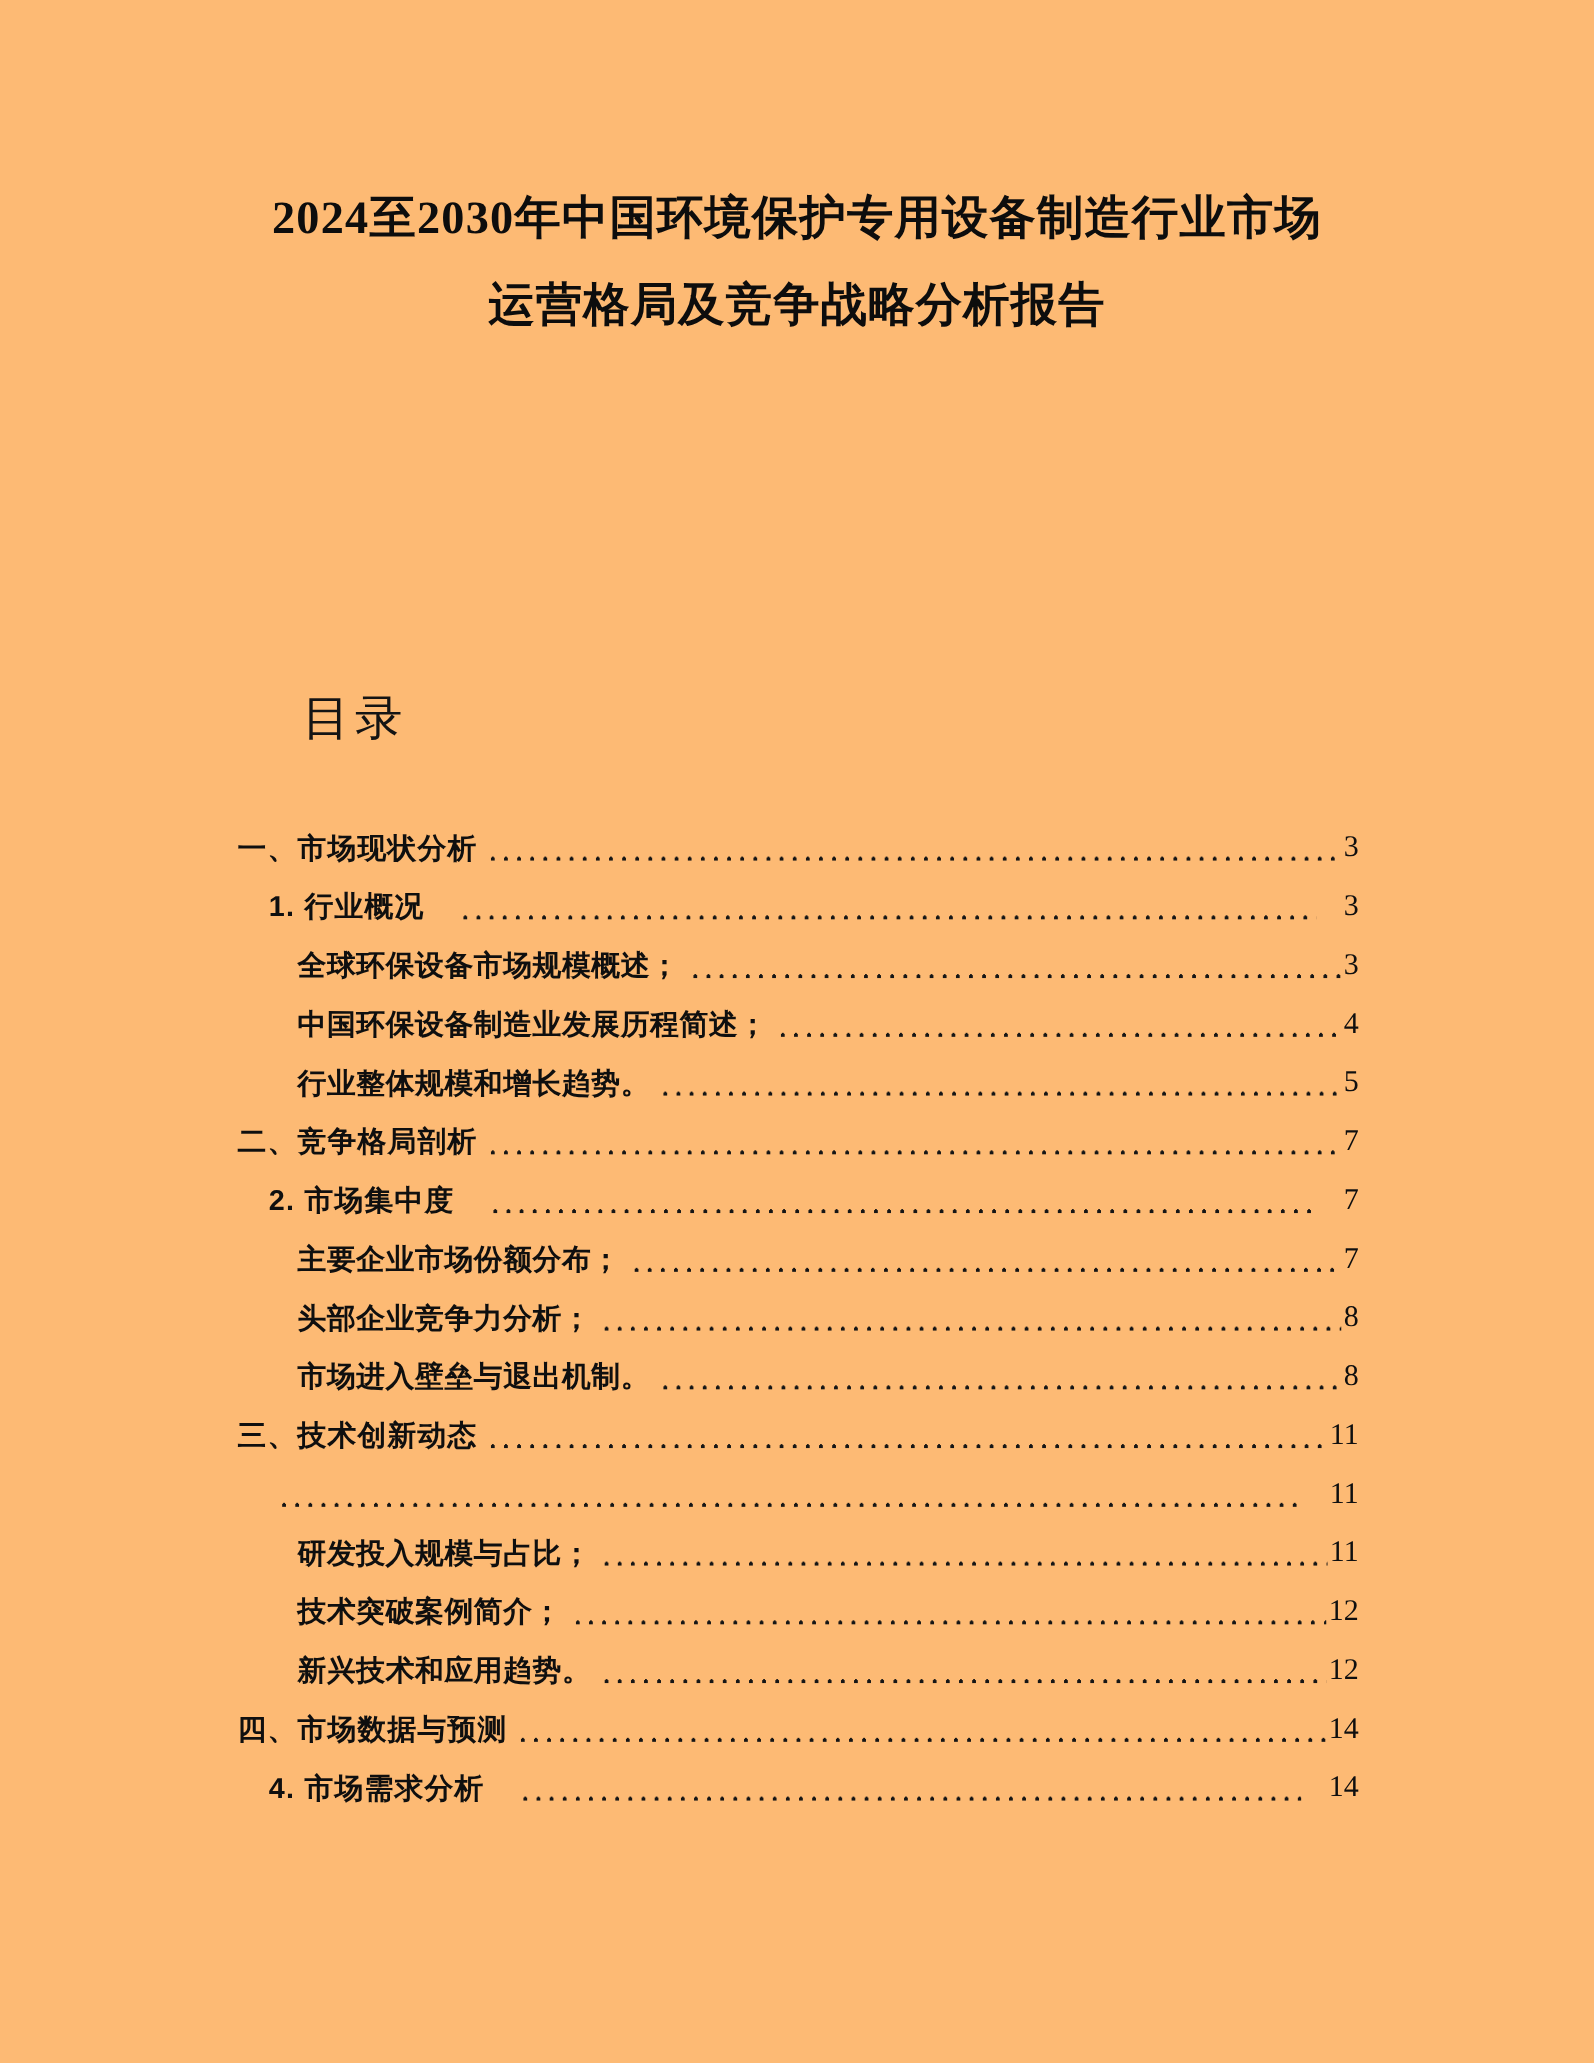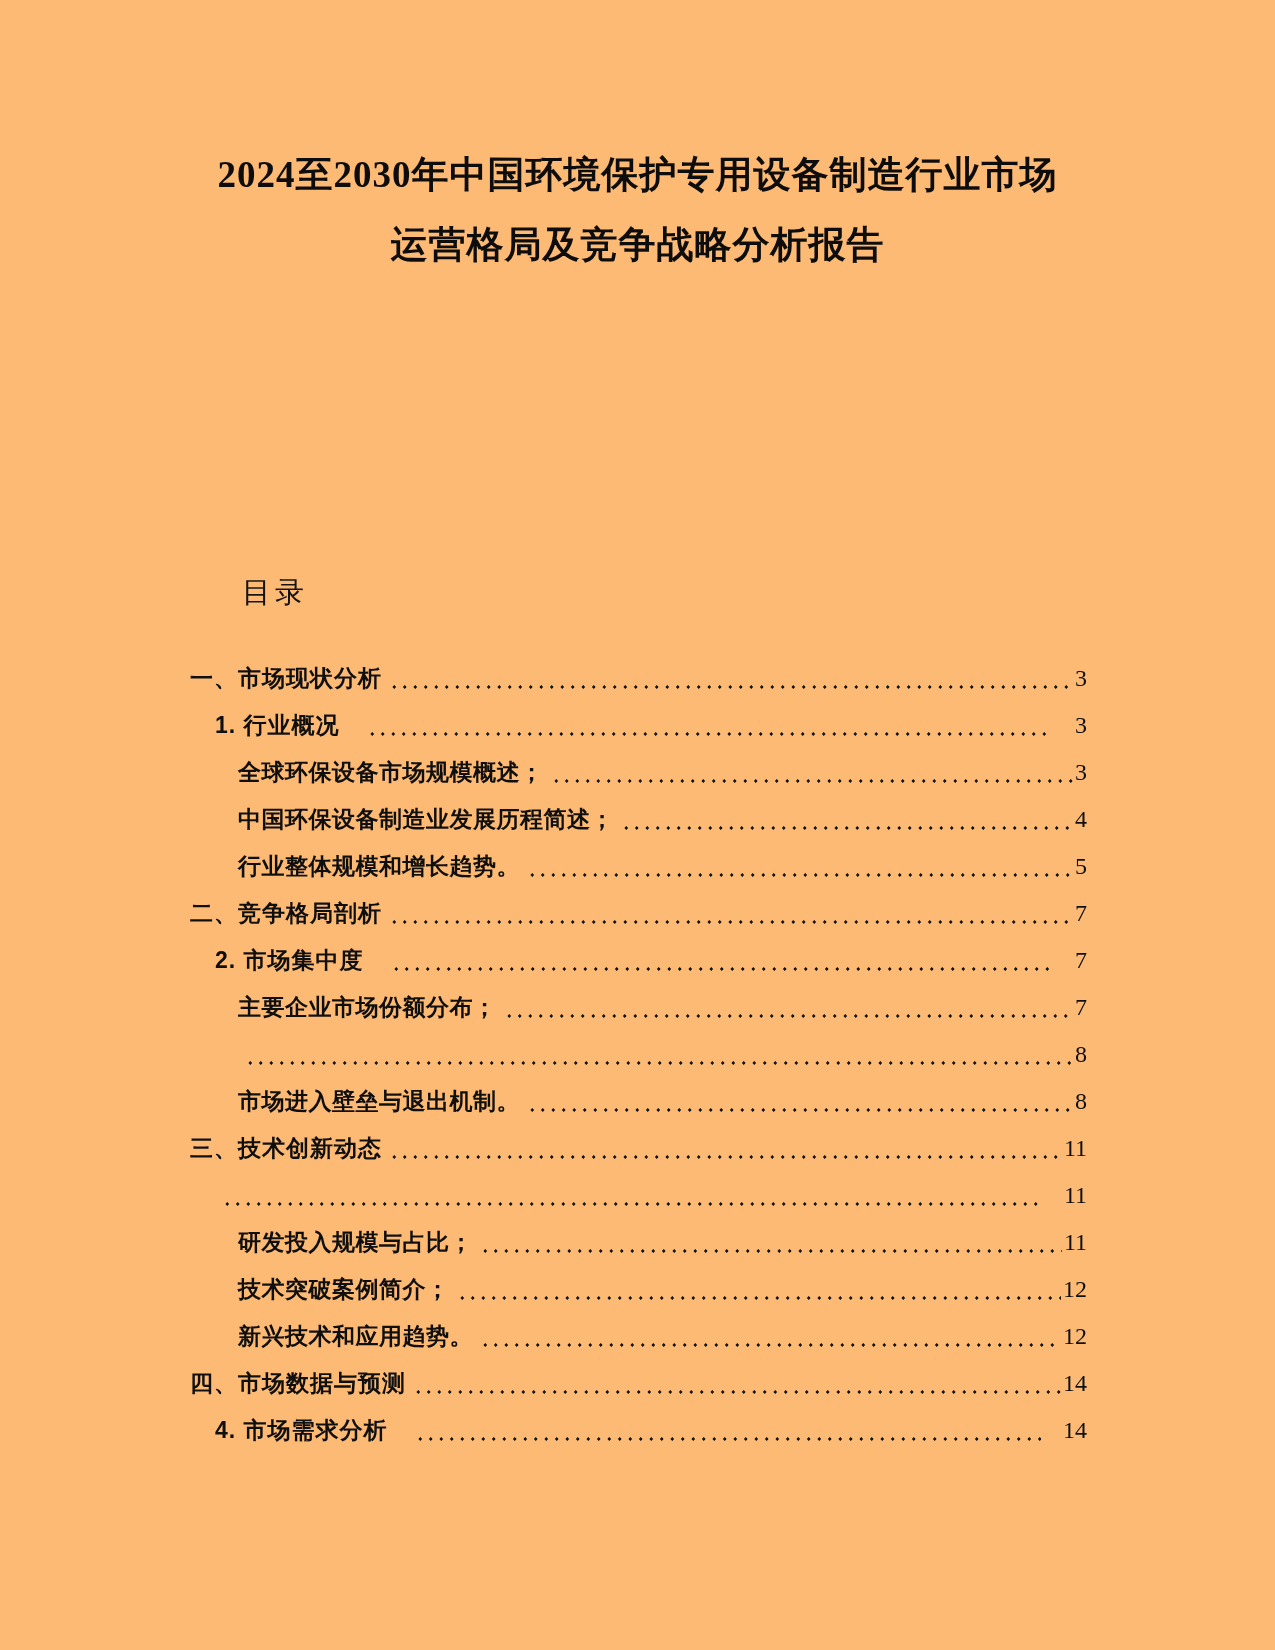--- a/index.html
+++ b/index.html
@@ -20,24 +20,24 @@
     text-align: center;
     font-family: "Liberation Serif", "DejaVu Serif", serif;
     font-weight: bold;
     font-size: 37px;
     line-height: 70px;
     color: #0d0d0d;
     letter-spacing: 1px;
   }
   .toc-heading {
     position: absolute;
-    top: 578px;
+    top: 558px;
     left: 242px;
-    font-family: Liberation Mono, monospace;
-    font-size: 29px;
+    font-family: Liberation Serif, serif;
+    font-size: 38px;
     line-height: 34px;
     color: #141414;
     letter-spacing: 4px;
   }
   .toc-list {
     position: absolute;
     top: 655px;
     left: 190px;
     width: 897px;
   }
@@ -122,20 +122,21 @@
       <span class="toc-label">2.  市场集中度</span>
       <span class="toc-dots"></span>
       <span class="toc-page">7</span>
     </div>
     <div class="toc-row level-3">
       <span class="toc-label">主要企业市场份额分布；</span>
       <span class="toc-dots"></span>
       <span class="toc-page">7</span>
     </div>
     <div class="toc-row level-3">
+      <span class="toc-label">头部企业竞争力分析；</span>
       <span class="toc-dots"></span>
       <span class="toc-page">8</span>
     </div>
     <div class="toc-row level-3">
       <span class="toc-label">市场进入壁垒与退出机制。</span>
       <span class="toc-dots"></span>
       <span class="toc-page">8</span>
     </div>
     <div class="toc-row level-1">
       <span class="toc-label">三、技术创新动态</span>

